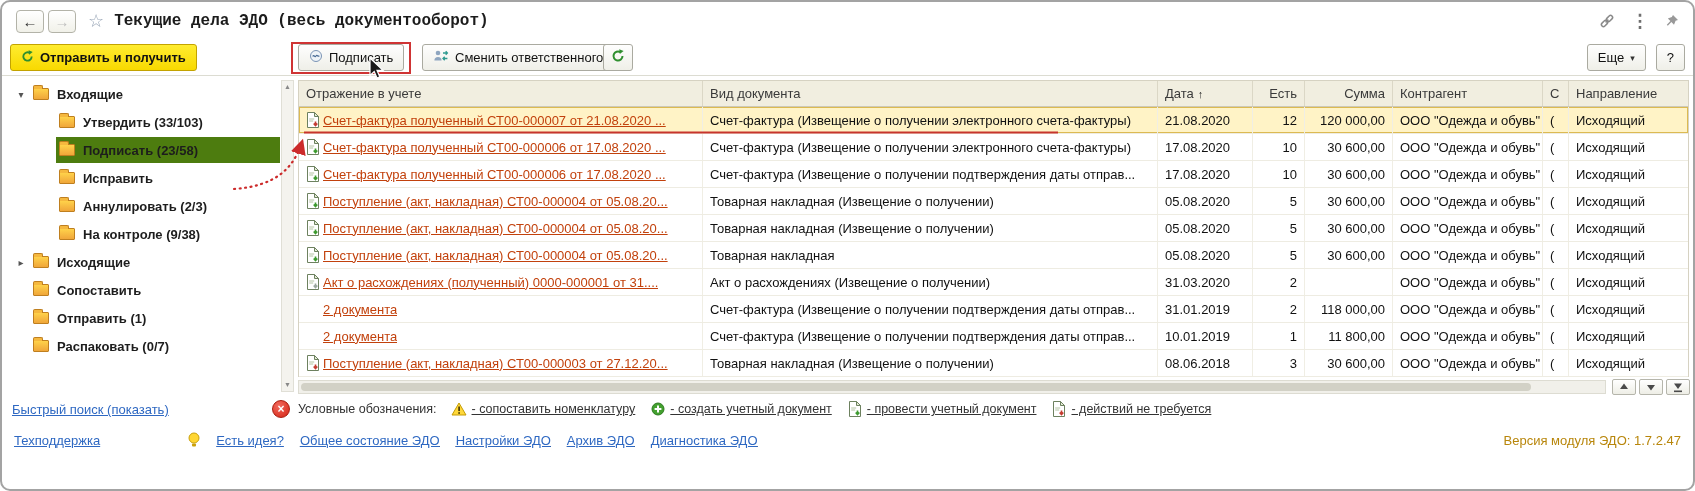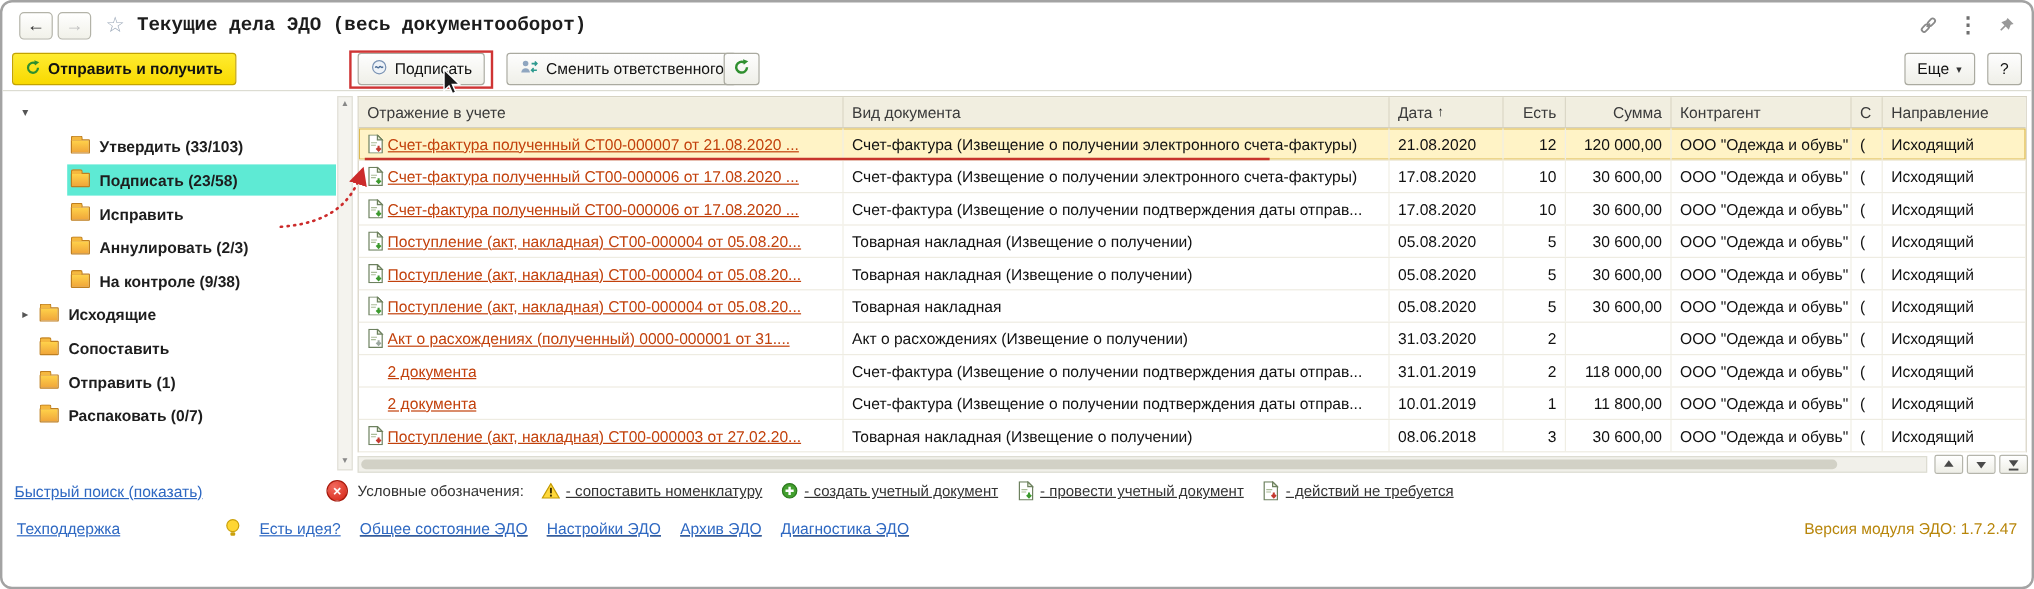--- a/index.html
+++ b/index.html
@@ -33,21 +33,21 @@
   .caret { font-size:9px; color:#333; }
 
   
   .sidebar { position:absolute; left:10px; top:78px; width:282px; height:312px; }
   .tree { position:absolute; left:0; top:0; right:14px; }
   .tree-item { height:28px; display:flex; align-items:center; cursor:pointer; }
   .expander { width:18px; flex:0 0 18px; text-align:center; font-size:10px; color:#555; }
   .lvl1 .expander { margin-left:26px; }
   .tree-body { display:flex; align-items:center; gap:8px; height:26px; flex:1; padding:0 6px 0 3px;
                font-size:13px; font-weight:bold; color:#1d1d1d; }
-  .tree-item.selected .tree-body { background:#5eead4; }
+  .tree-item.selected .tree-body { background:#4d7c0f; }
   .folder-icon { width:16px; height:12px; background:linear-gradient(#ffd24a,#f0a63a); border:1px solid #bf7f1f;
                  border-radius:1px; position:relative; flex:0 0 16px; }
   .folder-icon::before { content:''; position:absolute; top:-4px; left:-1px; width:8px; height:3px;
                  background:#f5b83f; border:1px solid #bf7f1f; border-bottom:none; border-radius:2px 2px 0 0; }
   .vscroll { position:absolute; right:0; top:0; width:13px; height:100%; background:#f4f3ee; border:1px solid #e0dfd6; }
   .varr { position:absolute; left:0; width:11px; height:12px; font-size:7px; color:#888; text-align:center;
           line-height:12px; cursor:pointer; }
   .varr.up { top:0; } .varr.down { bottom:0; }
 
   .quicksearch { position:absolute; left:10px; top:396px; width:278px; height:22px; display:flex;
@@ -175,20 +175,24 @@
         <span class="caret">▾</span>
       </button>
       <button class="btn">?</button>
     </div>
   </div>
 
   <div class="sidebar">
     <div class="tree">
         <div class="tree-item lvl0">
           <span class="expander">▾</span>
+          <span class="tree-body">
+            <span class="folder-icon"></span>
+            <span class="tree-label">Входящие</span>
+          </span>
         </div>
         <div class="tree-item lvl1">
           <span class="expander"></span>
           <span class="tree-body">
             <span class="folder-icon"></span>
             <span class="tree-label">Утвердить (33/103)</span>
           </span>
         </div>
         <div class="tree-item lvl1 selected">
           <span class="expander"></span>
@@ -439,21 +443,21 @@
         <div class="trow">
           <div class="td c0">
             <span class="doc-ic">
               <svg width="14" height="16" viewBox="0 0 14 16">
                 <path d="M1.5,0.5 h7 l4,4 v11 h-11 z" fill="#fff" stroke="#6d815f"></path>
                 <path d="M8.5,0.5 v4 h4 z" fill="#e4ecd6" stroke="#6d815f"></path>
                 <path d="M3.2,7 h5 M3.2,9 h4" stroke="#a9bb97" stroke-width="0.9"></path>
                 <path d="M9.5,9.5 v3.6 M7.7,11.5 l1.8,1.9 1.8,-1.9" fill="none" stroke="#c43b30" stroke-width="1.7"></path>
               </svg>
             </span>
-            <span class="doclink">Поступление (акт, накладная) СТ00-000003 от 27.02.20...</span>
+            <span class="doclink">Поступление (акт, накладная) СТ00-000003 от 27.12.20...</span>
           </div>
           <div class="td c1">Товарная накладная (Извещение о получении)</div>
           <div class="td c2">08.06.2018</div>
           <div class="td c3">3</div>
           <div class="td c4">30 600,00</div>
           <div class="td c5">ООО "Одежда и обувь"</div>
           <div class="td c6">(</div>
           <div class="td c7">Исходящий</div>
         </div>
       </div>

